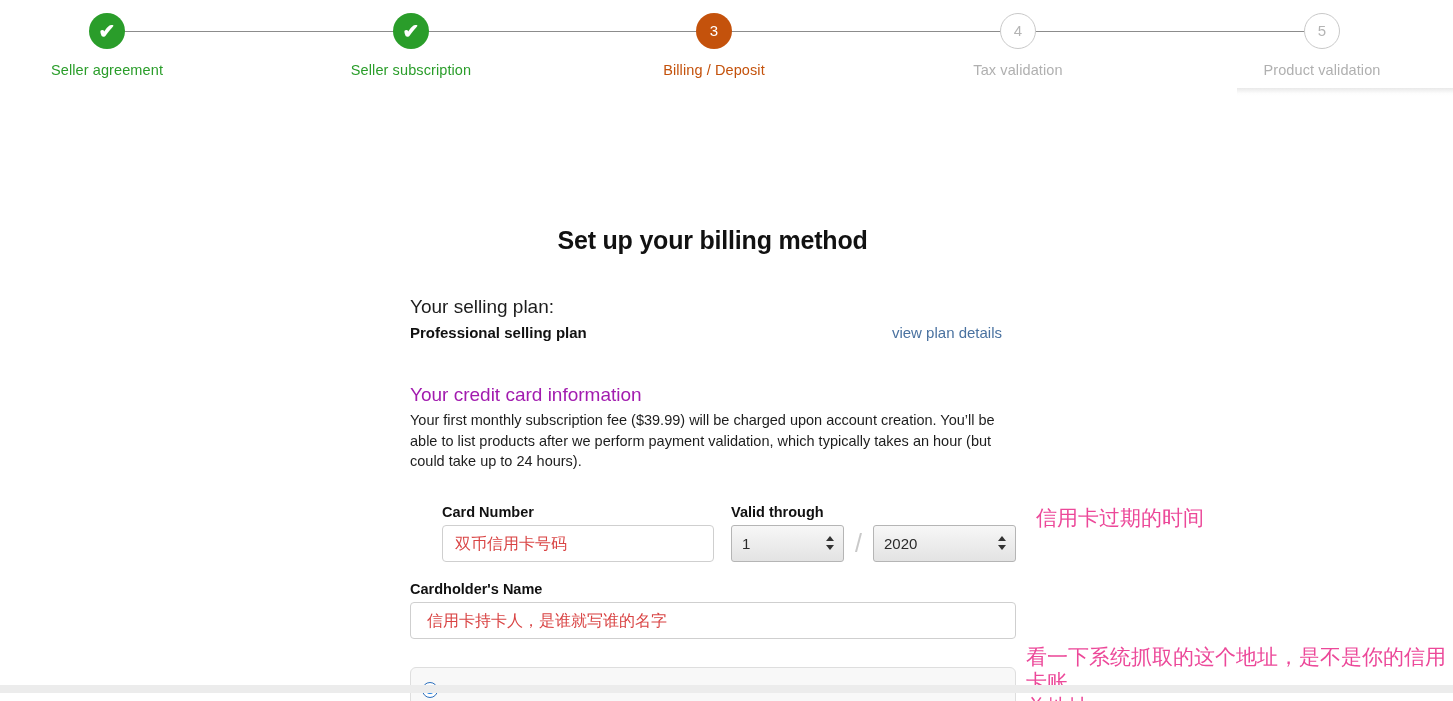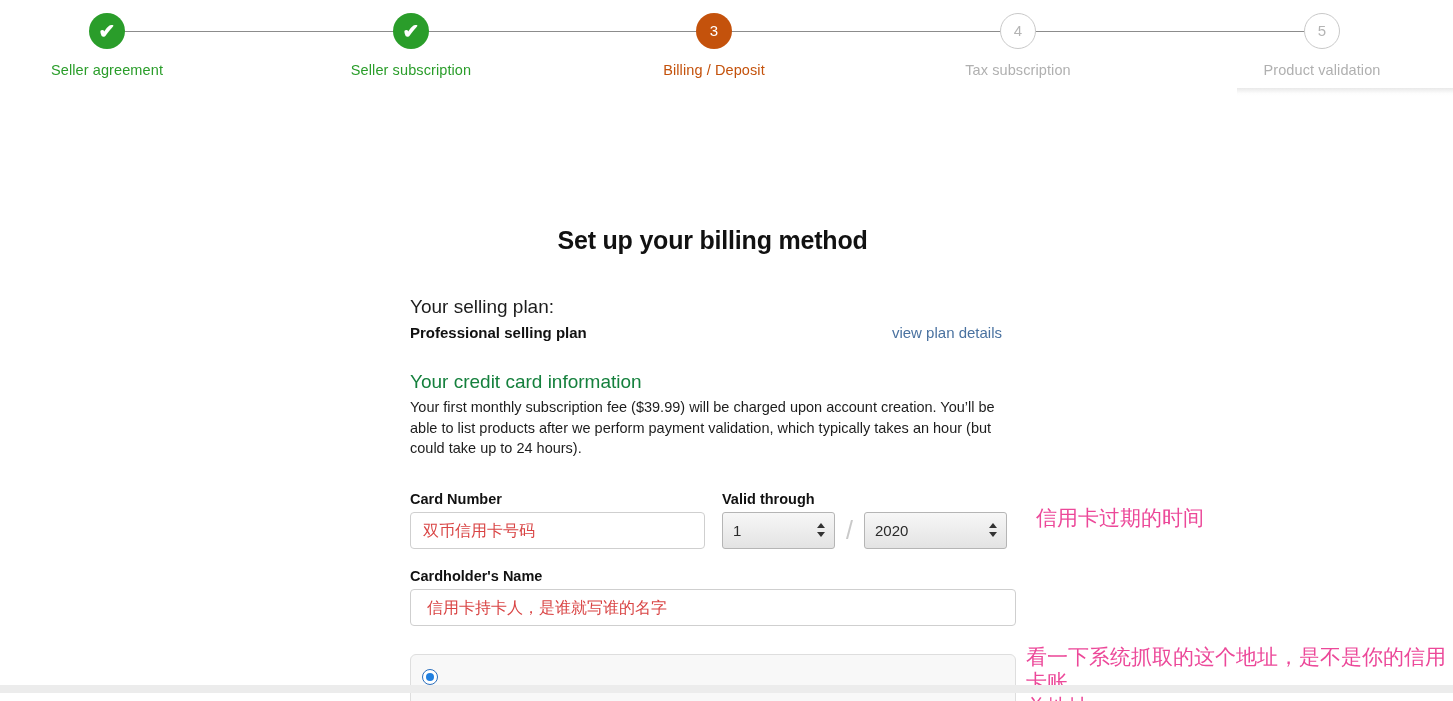--- a/index.html
+++ b/index.html
@@ -133,23 +133,23 @@
     text-decoration: none;
     cursor: pointer;
   }
   .plan-link {
     position: absolute;
     right: 14px;
     top: 0;
     line-height: 26px;
   }
   .cc-head {
-    margin-top: 22px;
+    margin-top: 35px;
     font-size: 19px;
-    color: #15803d;
+    color: #a21caf;
     line-height: 27px;
   }
   .cc-desc {
     font-size: 14.5px;
     color: #1d1d1d;
     line-height: 20.5px;
     width: 595px;
     margin-top: 2px;
   }
 
@@ -157,20 +157,21 @@
     font-size: 14.5px;
     font-weight: bold;
     color: #111111;
     margin-bottom: 5px;
     display: block;
   }
   .row-card {
     margin-top: 32px;
     display: flex;
     align-items: flex-start;
+    margin-left: 32px;
   }
   .card-col { width: 295px; }
   .valid-col { margin-left: 17px; }
 
   .text-input {
     box-sizing: border-box;
     width: 100%;
     height: 37px;
     border: 1px solid #cfcfcf;
     border-radius: 4px;
@@ -370,21 +371,21 @@
     <div class="step-label done">Seller subscription</div>
   </div>
 
   <div class="step" style="left:594px;">
     <div class="step-circle current">3</div>
     <div class="step-label current">Billing / Deposit</div>
   </div>
 
   <div class="step" style="left:898px;">
     <div class="step-circle todo">4</div>
-    <div class="step-label todo">Tax subscription</div>
+    <div class="step-label todo">Tax validation</div>
   </div>
 
   <div class="step" style="left:1202px;">
     <div class="step-circle todo">5</div>
     <div class="step-label todo">Product validation</div>
   </div>
 </div>
 <div class="stepper-shadow"></div>
 
 <div class="page">

